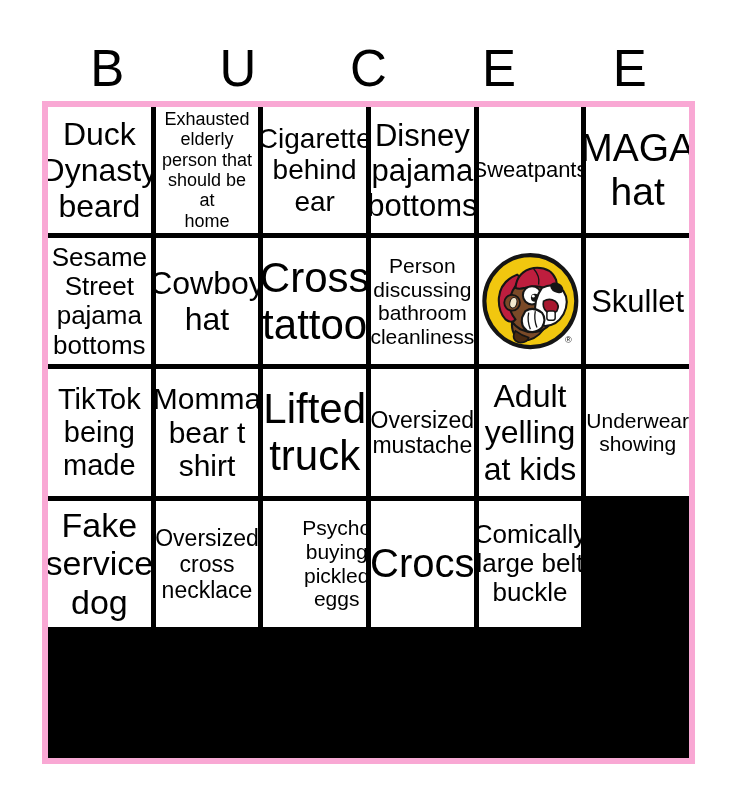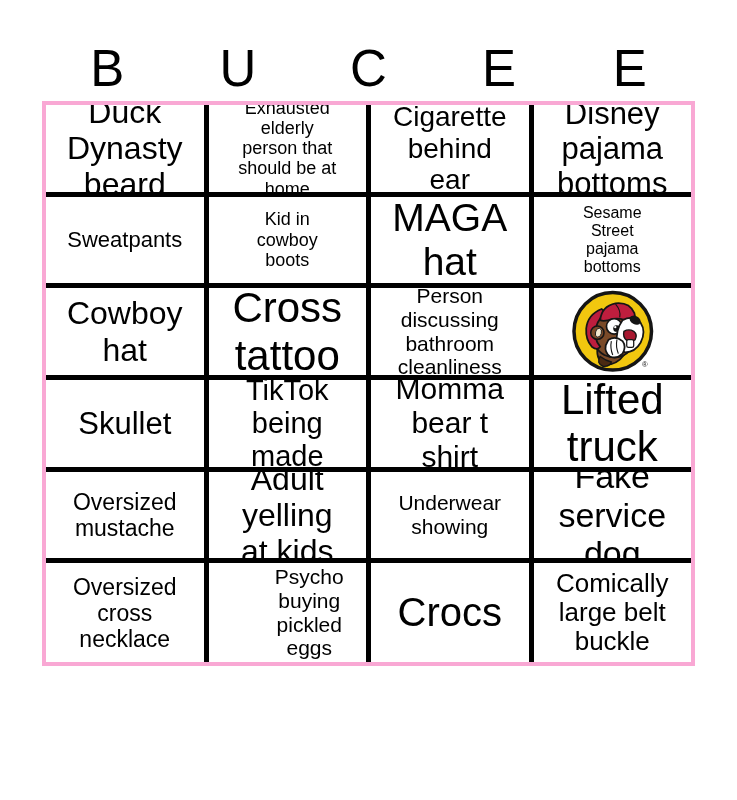--- a/index.html
+++ b/index.html
@@ -30,25 +30,25 @@
     flex: 1 1 0;
     text-align: center;
     font-size: 51px;
     line-height: 1;
     padding-bottom: 7px;
     font-weight: 400;
   }
   .grid {
     box-sizing: border-box;
     width: 653px;
-    height: 565px;
+    height: 663px;
     background: #000000;
-    border: 4px solid #f9a8d4;
+    border: 6px solid #f9a8d4;
     display: grid;
-    grid-template-columns: repeat(4, 1fr);
+    grid-template-columns: repeat(6, 1fr);
     grid-template-rows: repeat(5, 1fr);
     gap: 5px;
   }
   .cell {
     background: #ffffff;
     display: flex;
     align-items: center;
     justify-content: center;
     text-align: center;
     overflow: hidden;
@@ -108,30 +108,25 @@
       </div>
       <div class="cell">
         <span class="cell-text" style="font-size: 31px;">Disney
 pajama
 bottoms</span>
       </div>
       <div class="cell">
         <span class="cell-text" style="font-size: 22px;">Sweatpants</span>
       </div>
       <div class="cell">
-        <span class="cell-text" style="font-size: 18px;">Kid in
-cowboy
-boots</span>
-      </div>
-      <div class="cell">
         <span class="cell-text" style="font-size: 39px;">MAGA
 hat</span>
       </div>
       <div class="cell">
-        <span class="cell-text" style="font-size: 16px;">Sesame
+        <span class="cell-text" style="font-size: 26px;">Sesame
 Street
 pajama
 bottoms</span>
       </div>
       <div class="cell">
         <span class="cell-text" style="font-size: 32px;">Cowboy
 hat</span>
       </div>
       <div class="cell">
         <span class="cell-text" style="font-size: 42px;">Cross

